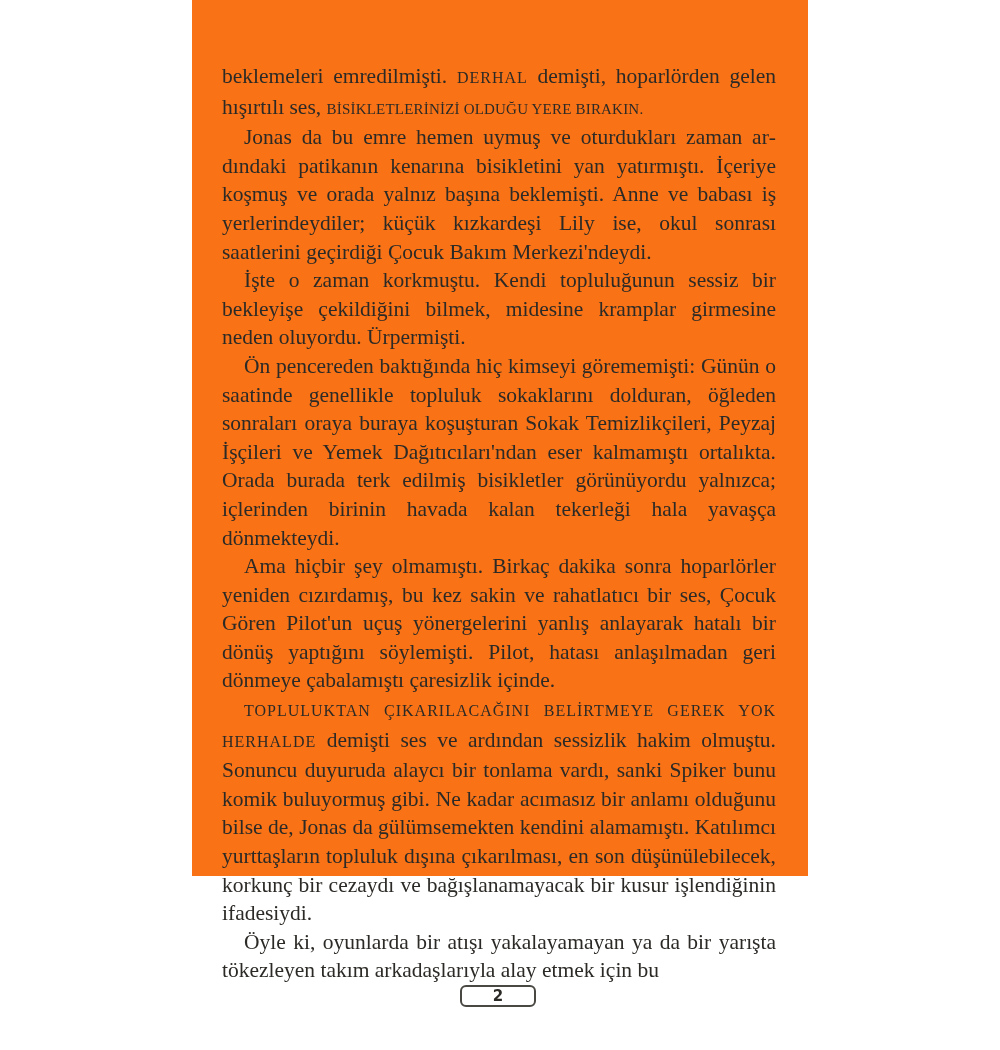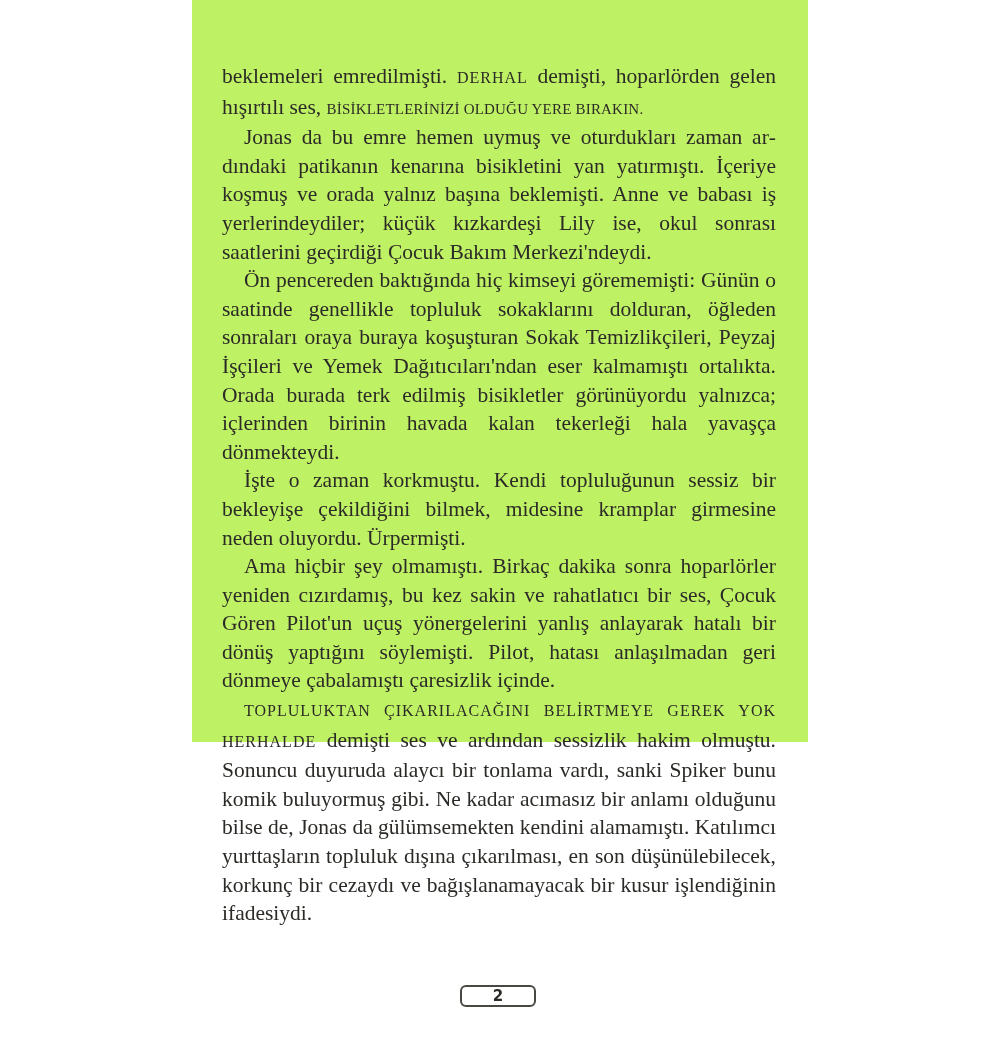--- a/index.html
+++ b/index.html
@@ -5,22 +5,22 @@
     html, body { margin: 0; padding: 0; }
     body {
       width: 1000px; height: 1050px;
       background: #ffffff;
       position: relative;
       overflow: hidden;
     }
     .page {
       position: absolute;
       left: 192px; top: 0;
-      width: 616px; height: 742px;
-      background: #bef264;
+      width: 616px; height: 876px;
+      background: #f97316;
     }
     .text-block {
       position: absolute;
       left: 30px; top: 62px;
       width: 554px;
       font-family: "Liberation Serif", "DejaVu Serif", serif;
       font-size: 21.5px;
       line-height: 28.6px;
       color: #2c2a26;
       text-align: justify;
@@ -48,21 +48,22 @@
       color: #2c2a26;
     }
   </style>
 </head>
 <body>
 
 <div class="page">
   <div class="text-block">
     <p class="first"><span>beklemeleri emredilmişti. </span><span class="sc">DERHAL</span><span> demişti, hoparlörden gelen hışırtılı ses, </span><span class="sc sc-sm">BİSİKLETLERİNİZİ OLDUĞU YERE BIRAKIN.</span></p>
     <p><span>Jonas da bu emre hemen uymuş ve oturdukları zaman ar­dındaki patikanın kenarına bisikletini yan yatırmıştı. İçeriye koşmuş ve orada yalnız başına beklemişti. Anne ve babası iş yerlerindeydiler; küçük kızkardeşi Lily ise, okul sonrası saatlerini geçirdiği Çocuk Bakım Merkezi'ndeydi.</span></p>
+    <p><span>İşte o zaman korkmuştu. Kendi topluluğunun sessiz bir bekleyişe çekildiğini bilmek, midesine kramplar girmesine neden oluyordu. Ürpermişti.</span></p>
     <p><span>Ön pencereden baktığında hiç kimseyi görememişti: Günün o saatinde genellikle topluluk sokaklarını doldu­ran, öğleden sonraları oraya buraya koşuşturan Sokak Te­mizlikçileri, Peyzaj İşçileri ve Yemek Dağıtıcıları'ndan eser kalmamıştı ortalıkta. Orada burada terk edilmiş bisikletler görünüyordu yalnızca; içlerinden birinin havada kalan te­kerleği hala yavaşça dönmekteydi.</span></p>
-    <p><span>İşte o zaman korkmuştu. Kendi topluluğunun sessiz bir bekleyişe çekildiğini bilmek, midesine kramplar girmesine neden oluyordu. Ürpermişti.</span></p>
     <p><span>Ama hiçbir şey olmamıştı. Birkaç dakika sonra hoparlör­ler yeniden cızırdamış, bu kez sakin ve rahatlatıcı bir ses, Çocuk Gören Pilot'un uçuş yönergelerini yanlış anlayarak hatalı bir dönüş yaptığını söylemişti. Pilot, hatası anlaşılma­dan geri dönmeye çabalamıştı çaresizlik içinde.</span></p>
     <p><span class="sc">TOPLULUKTAN ÇIKARILACAĞINI BELİRTMEYE GEREK YOK HERHALDE</span><span> demişti ses ve ardından sessizlik hakim olmuştu. Sonuncu duyuruda alaycı bir tonlama vardı, sanki Spiker bunu komik buluyormuş gibi. Ne kadar acımasız bir anlamı olduğunu bilse de, Jonas da gülümsemekten kendini alamamıştı. Katılımcı yurttaşların topluluk dışına çıkarılması, en son düşünülebilecek, korkunç bir cezaydı ve bağışlanamayacak bir kusur işlendiğinin ifadesiydi.</span></p>
+    <p><span>Öyle ki, oyunlarda bir atışı yakalayamayan ya da bir yarışta tökezleyen takım arkadaşlarıyla alay etmek için bu</span></p>
   </div>
   <div class="page-number">
       <span>2</span>
     </div>
 </div>
 
 </body></html>

